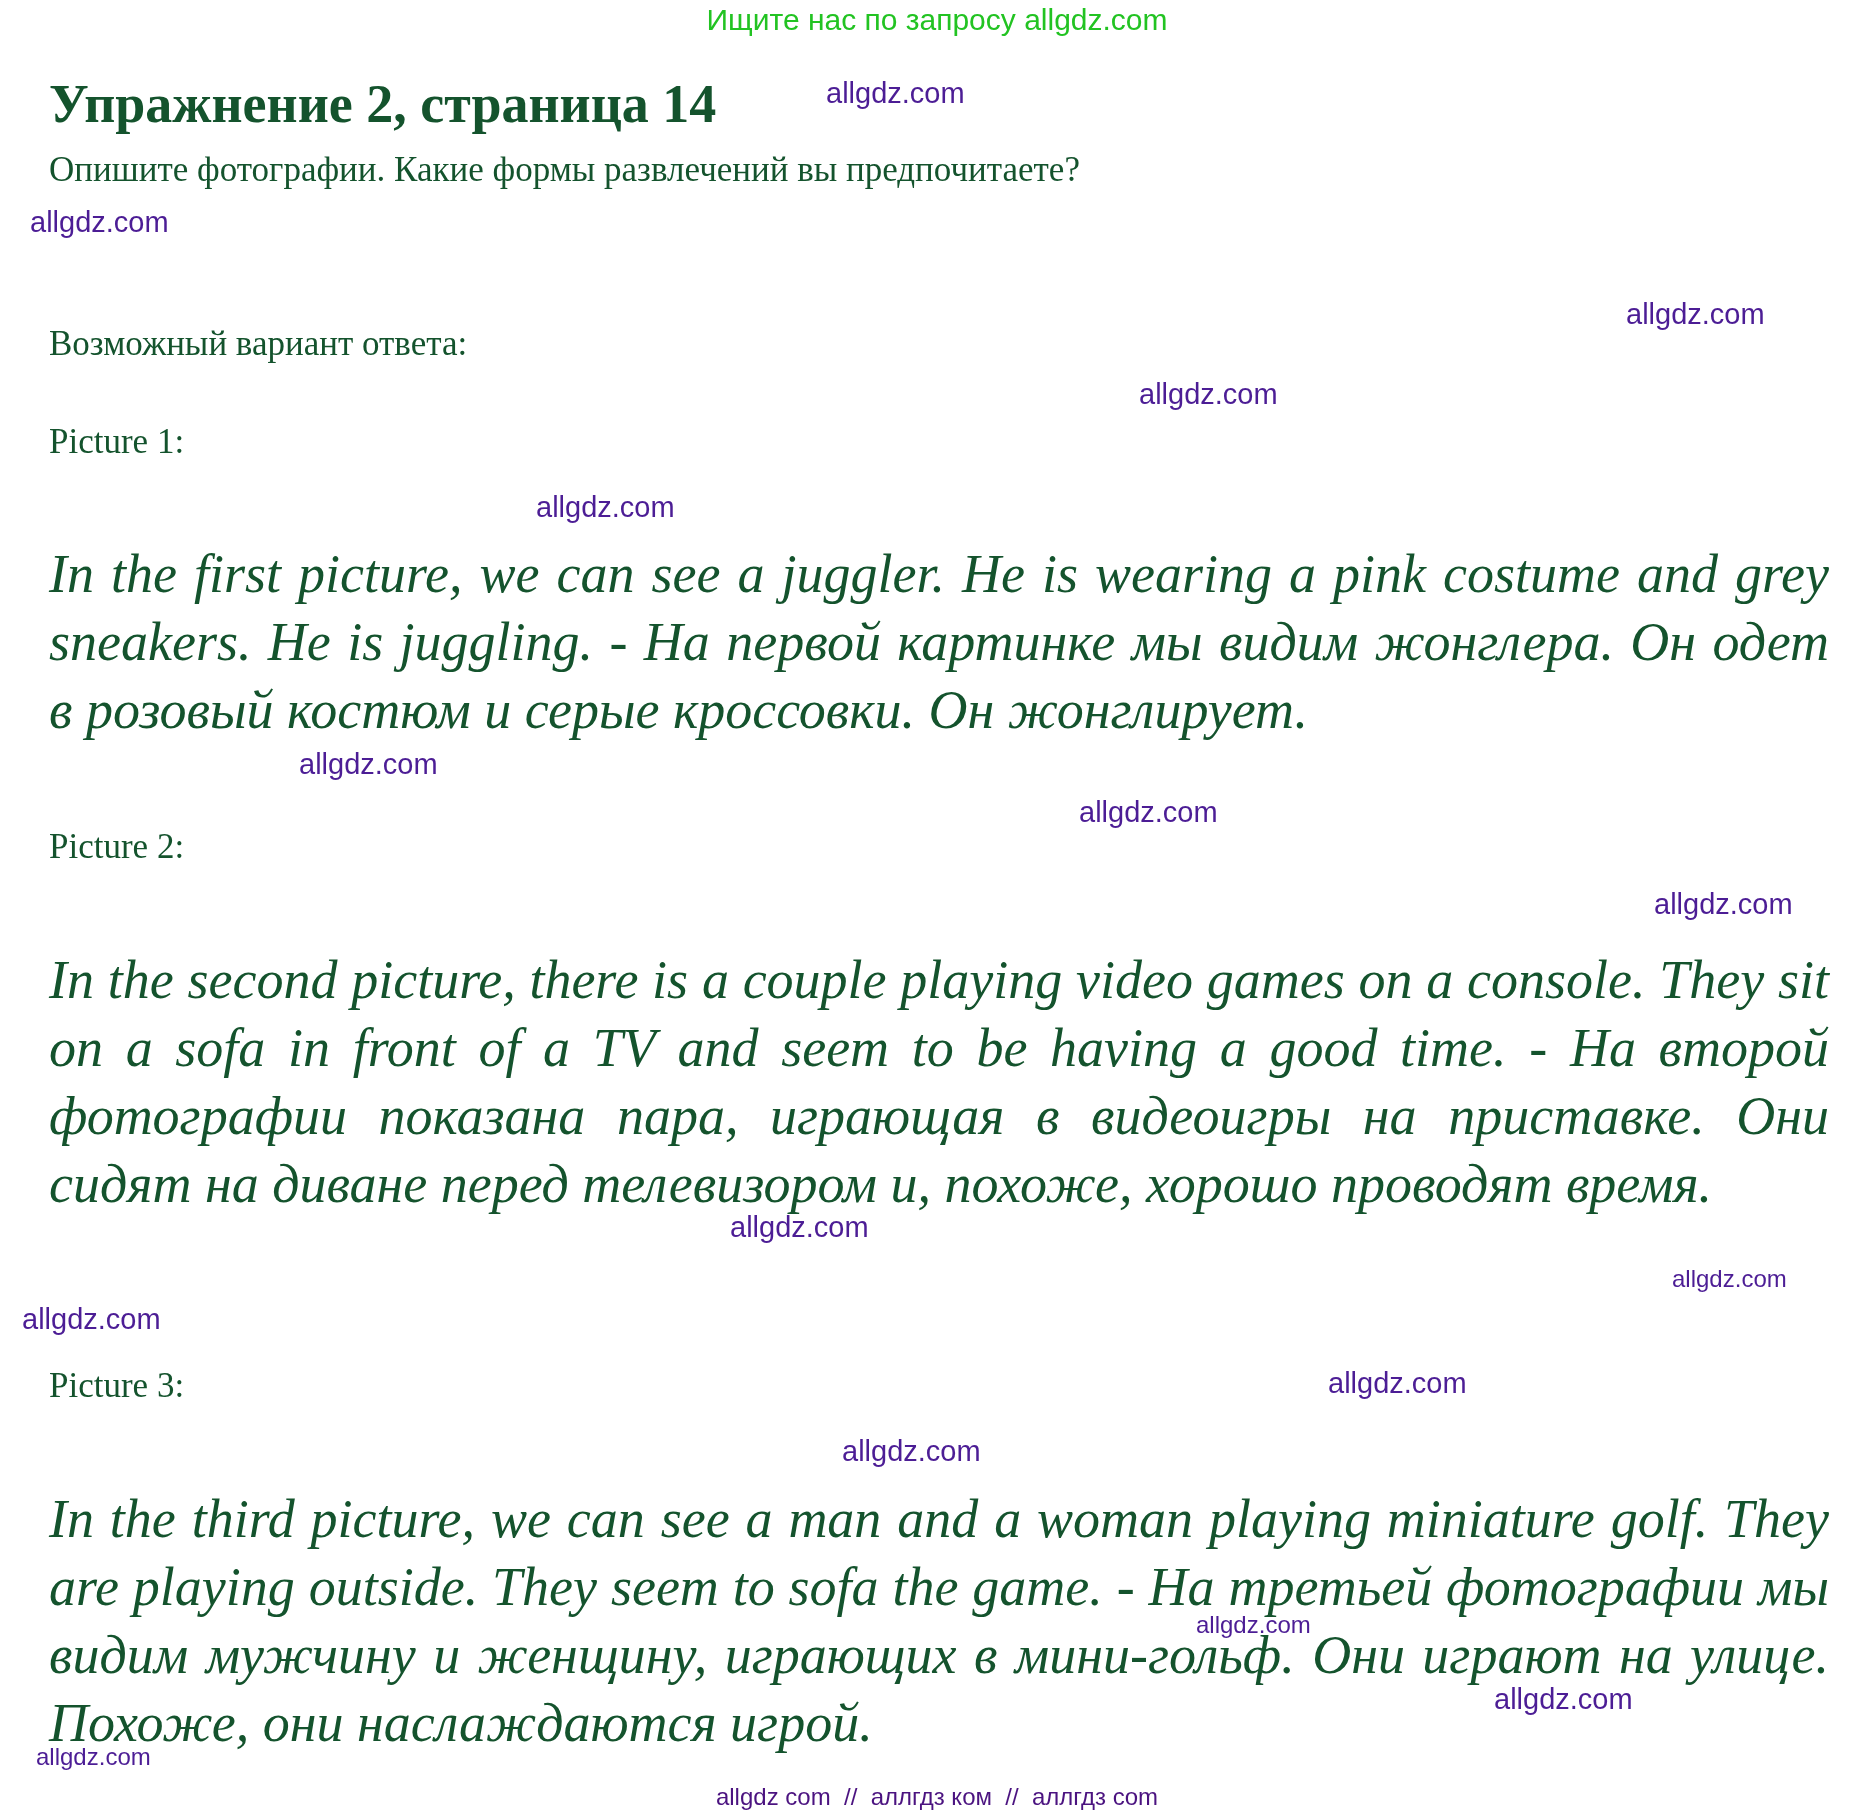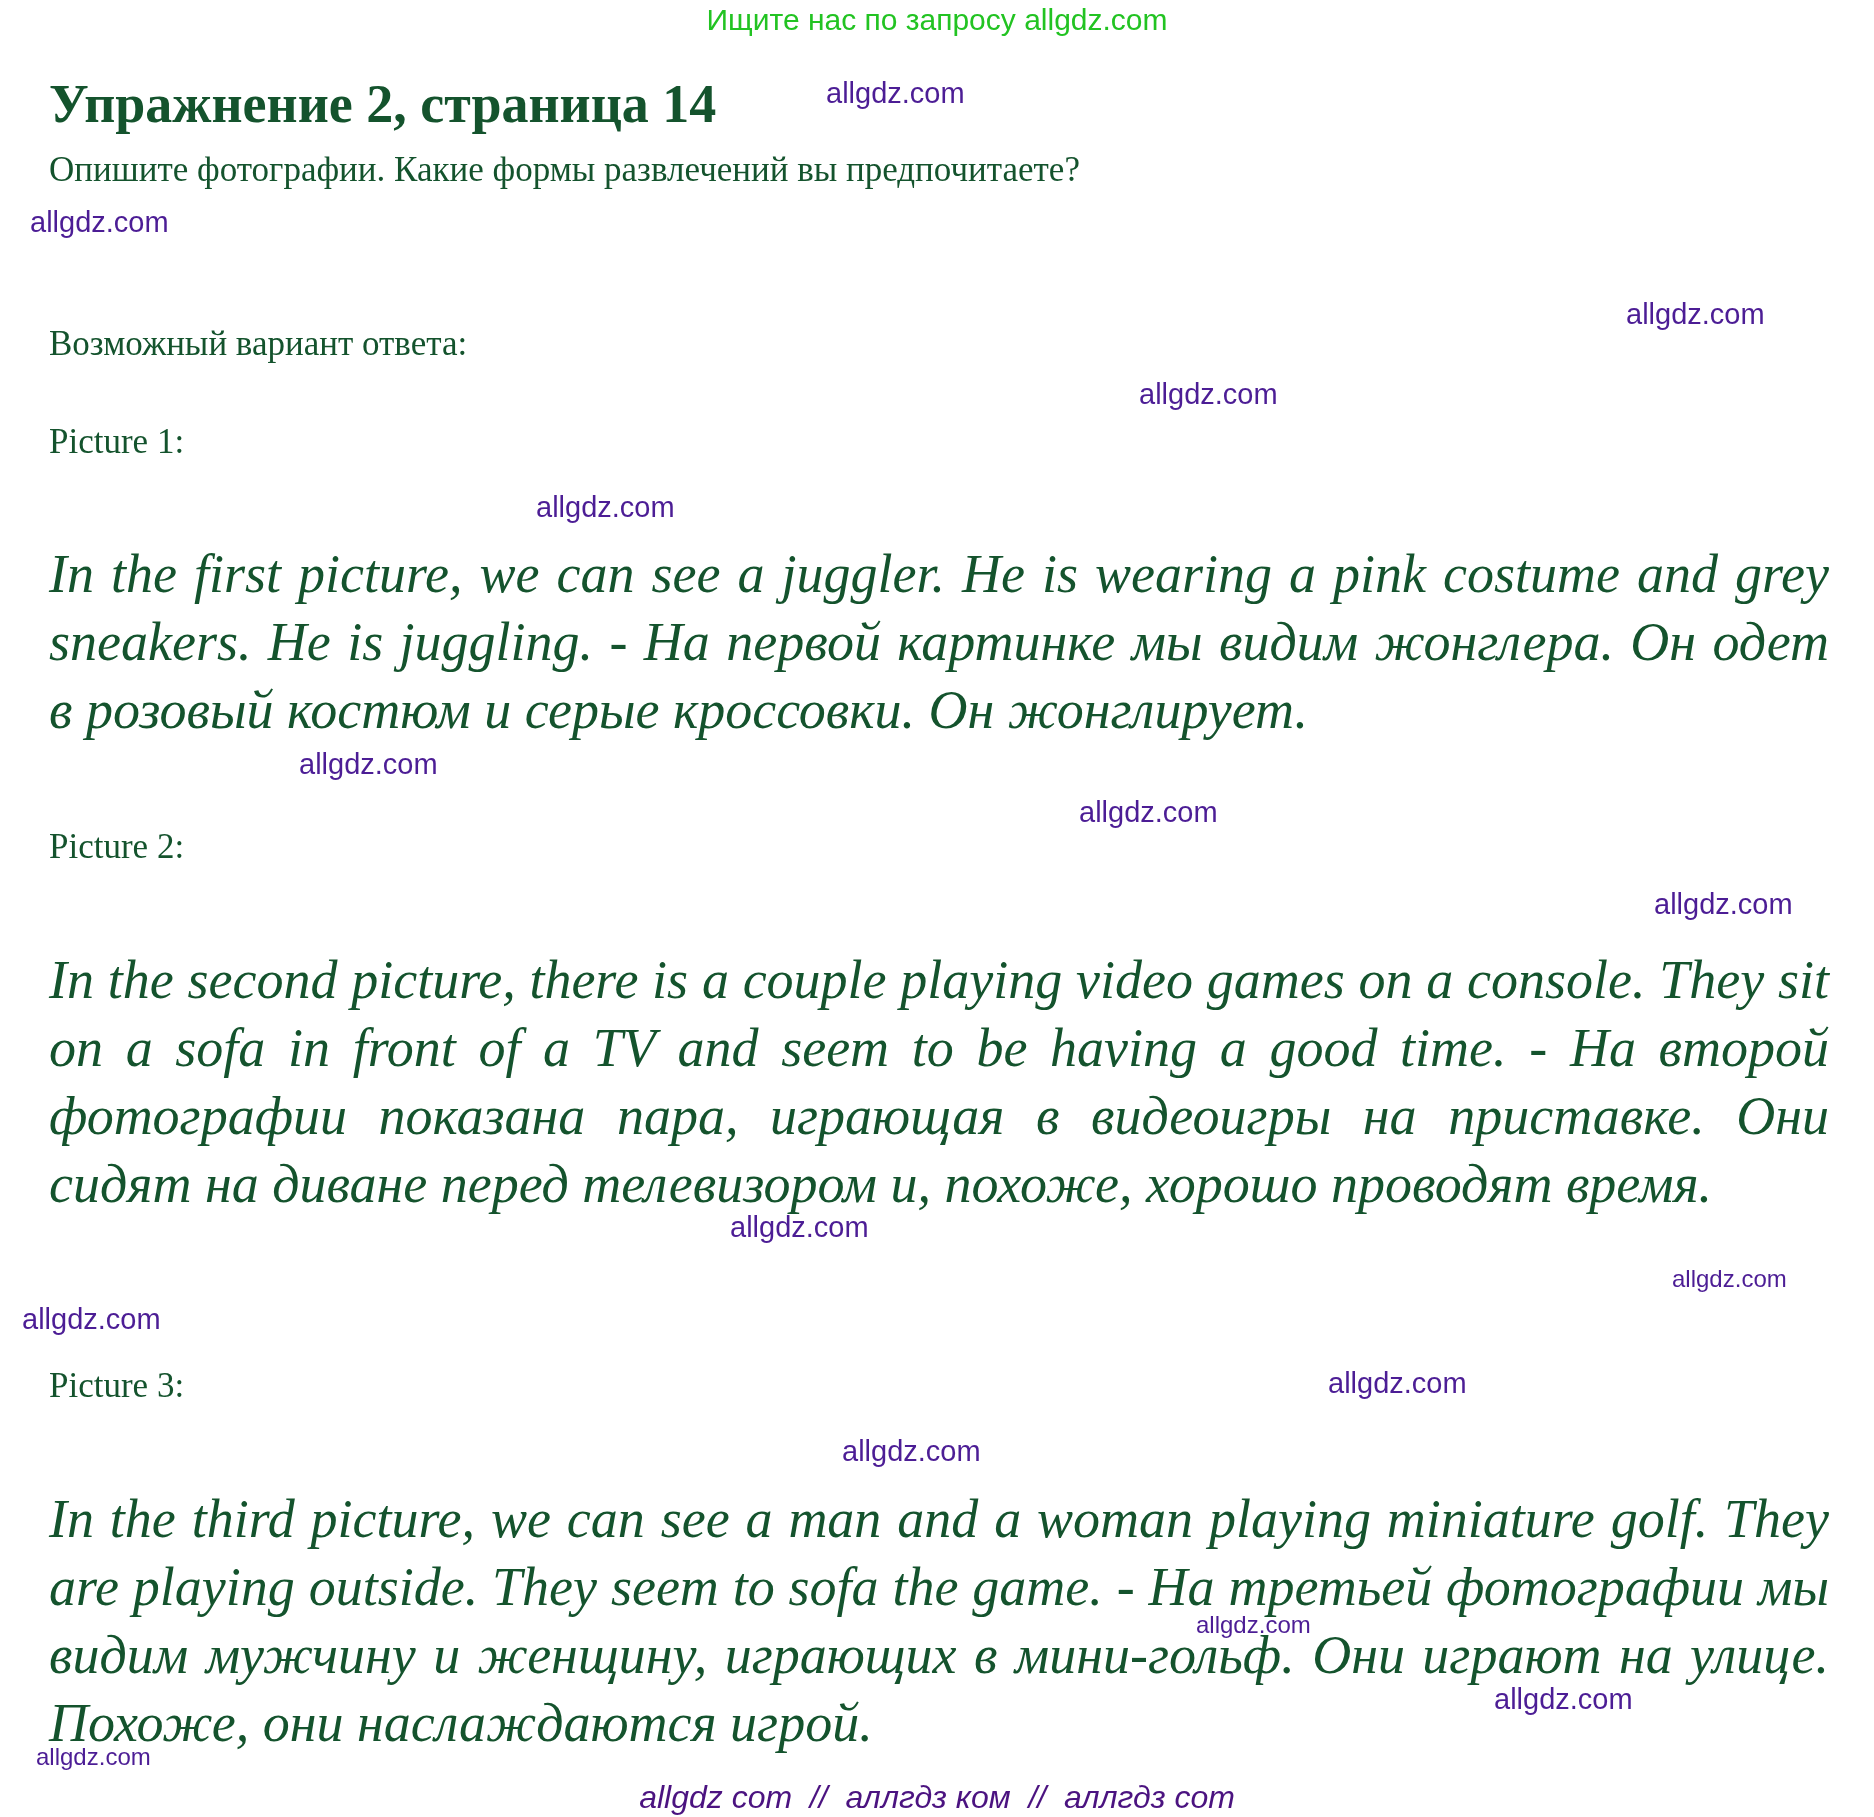--- a/index.html
+++ b/index.html
@@ -21,22 +21,22 @@
     position: absolute; left: 49px; width: 1780px;
     font-size: 54px; line-height: 68px; text-align: justify; font-style: italic;
   }
   .wm {
     position: absolute; font-family: "Liberation Sans", sans-serif;
     font-size: 29px; color: #4c1d95; line-height: 34px; white-space: nowrap;
   }
   .wm.small { font-size: 24px; }
   .bottom-banner {
     position: absolute; left: 0; top: 1778px; width: 1874px; text-align: center;
-    font-family: "Liberation Sans", sans-serif; font-size: 32px; color: #4b1380;
-    line-height: 38px; white-space: pre; font-style: italic;
+    font-family: "Liberation Sans", sans-serif; font-size: 24px; color: #4b1380;
+    line-height: 38px; white-space: pre;
   }
 </style>
 </head>
 <body>
 
 <div class="top-banner">Ищите нас по запросу allgdz.com</div>
 
 <div class="serif heading">Упражнение 2, страница 14</div>
 
 <div class="serif line-block" style="top:138px;">Опишите фотографии. Какие формы развлечений вы предпочитаете?</div>

